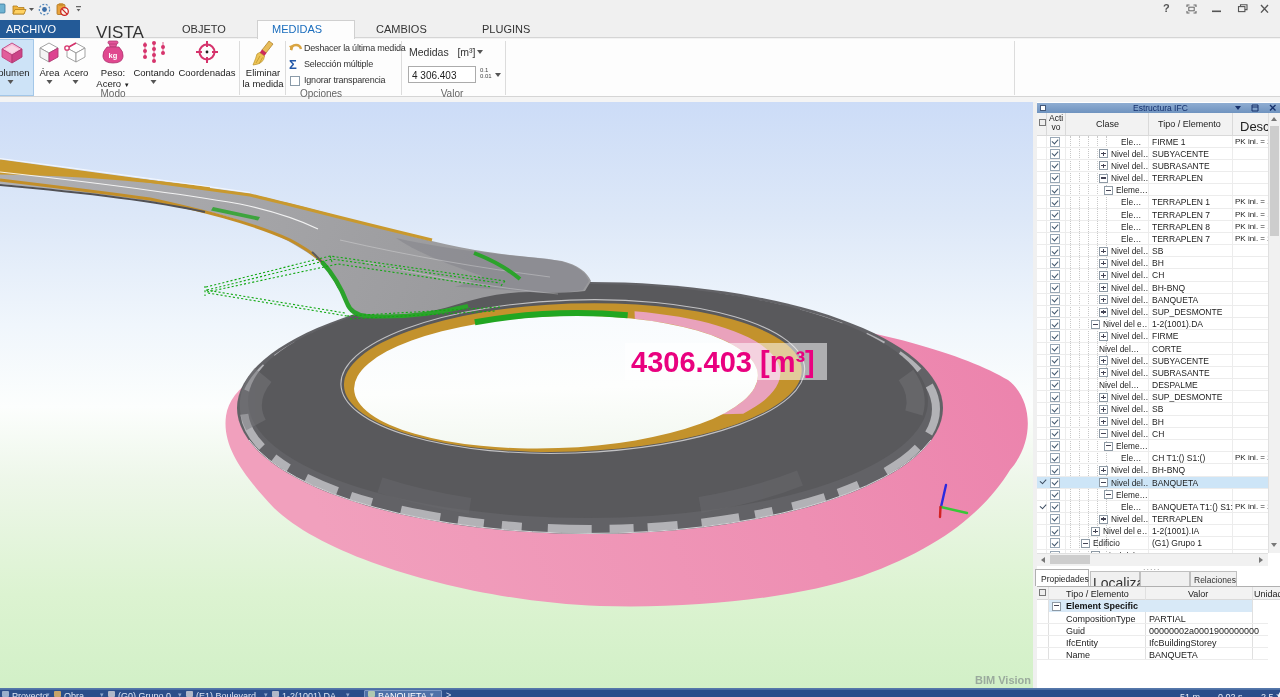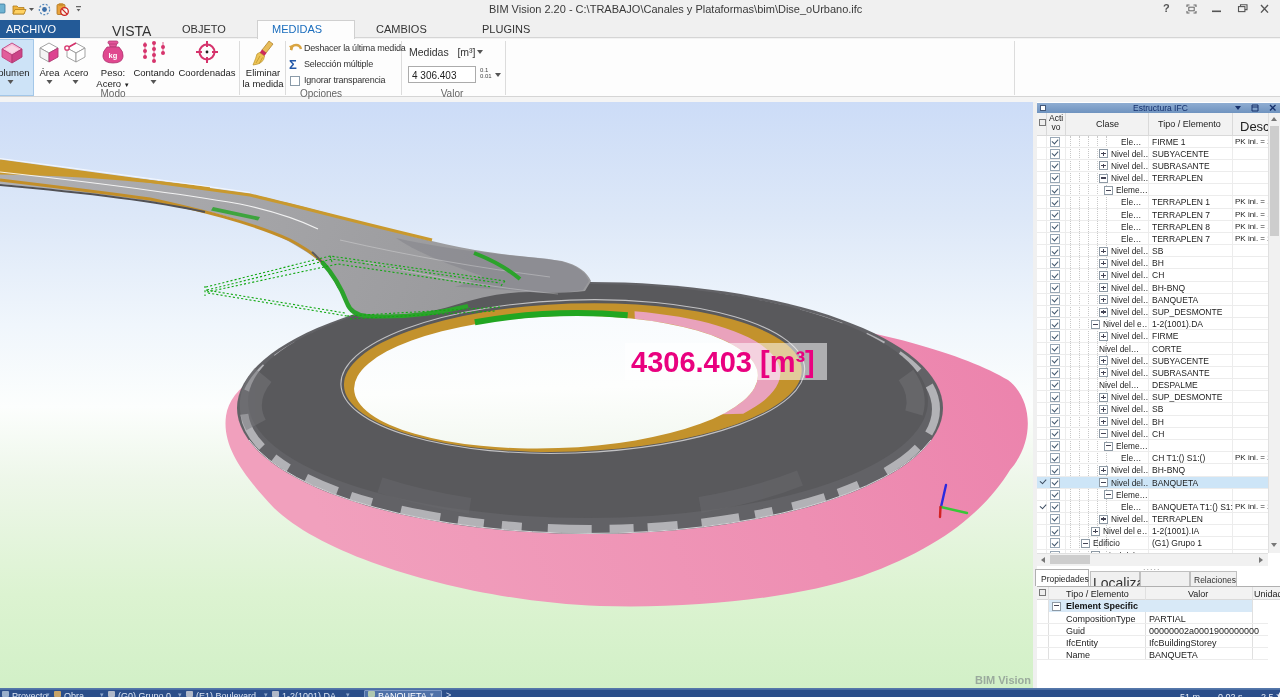--- a/index.html
+++ b/index.html
@@ -16,21 +16,20 @@
 .pm::before{content:"";position:absolute;left:1.4px;top:2.9px;width:4.2px;height:1.1px;background:#445}
 .pm.p::after{content:"";position:absolute;left:2.95px;top:1.4px;width:1.1px;height:4.2px;background:#445}
 .tr{position:absolute;left:1037px;width:231px;height:12.18px;border-bottom:1px solid #ececec;font-size:9px;color:#1c1c1c}
 .cl{position:absolute;top:0;height:12px;overflow:hidden;line-height:12px;white-space:nowrap;font-size:8.3px}
 .tp{position:absolute;left:114px;width:82px;top:0;height:12px;overflow:hidden;line-height:12px;font-size:8.5px;padding-left:1px;white-space:nowrap}
 .dc{position:absolute;left:198px;width:34px;top:0;height:12px;overflow:hidden;line-height:12px;font-size:8px;white-space:nowrap}
 </style></head><body>
 <div id="app">
 
 <div class="ab" style="left:0;top:0;width:1280px;height:18px;background:#f0f0f0"></div>
-<div class="tx" style="left:489px;top:3px;font-size:11px;color:#3a3a3a">BIM Vision 2.20 - C:\TRABAJO\Canales y Plataformas\bim\Dise_oUrbano.ifc</div>
 
 <svg class="ab" style="left:0;top:2px" width="90" height="14" viewBox="0 0 90 14">
  <rect x="-3" y="2" width="8" height="9" rx="1" fill="#6fb3d2" stroke="#3a7a9c" stroke-width="0.8"></rect>
  <path d="M13 4 L17 4 L18.5 5.5 L24 5.5 L24 12 L13 12 Z" fill="#f0b43c" stroke="#b07c1a" stroke-width="0.8"></path>
  <path d="M13 12 L15 7.5 L26 7.5 L24 12 Z" fill="#ffd262" stroke="#b07c1a" stroke-width="0.8"></path>
  <path d="M29 6 l5 0 l-2.5 3 z" fill="#555"></path>
  <circle cx="44.5" cy="7.5" r="5.2" fill="none" stroke="#5588bb" stroke-width="1.2" stroke-dasharray="2 1.6"></circle>
  <circle cx="44.5" cy="7.5" r="2.4" fill="#3a6ea8"></circle>
  <rect x="57" y="2.5" width="8" height="10" rx="1" fill="#e8a23c" stroke="#a8701a" stroke-width="0.8"></rect>
  <rect x="58.5" y="1.2" width="5" height="2.6" rx="1" fill="#c88a2a"></rect>
@@ -45,21 +44,21 @@
  <rect x="2.8" y="3.2" width="5.4" height="3.6" fill="none" stroke="#666" stroke-width="1"></rect>
  <rect x="26" y="6.5" width="9" height="1.6" fill="#555"></rect>
  <rect x="52.5" y="2.6" width="6.4" height="5" fill="none" stroke="#555" stroke-width="1.1"></rect>
  <path d="M54.5 2.6 L54.5 0.8 L61 0.8 L61 5.6 L58.9 5.6" stroke="#555" stroke-width="1.1" fill="none"></path>
  <path d="M75 1 L82 8.6 M82 1 L75 8.6" stroke="#555" stroke-width="1.4"></path>
 </svg>
 
 <div class="ab" style="left:0;top:18px;width:1280px;height:20px;background:#f0f0f0;border-bottom:1px solid #d5d5d5"></div>
 <div class="ab" style="left:0;top:20px;width:80px;height:18px;background:#235a97"></div>
 <div class="tx" style="left:6px;top:23px;font-size:11px;color:#fff">ARCHIVO</div>
-<div class="tx" style="left:112px;top:23px;font-size:14px;color:#333">VISTA</div>
+<div class="tx" style="left:96px;top:23px;font-size:17px;color:#333">VISTA</div>
 <div class="tx" style="left:182px;top:23px;font-size:11px;color:#333">OBJETO</div>
 <div class="ab" style="left:257px;top:20px;width:98px;height:19px;background:#fdfdfd;border:1px solid #d0d0d0;border-bottom:none"></div>
 <div class="tx" style="left:272px;top:23px;font-size:11px;color:#1a6dbd">MEDIDAS</div>
 <div class="tx" style="left:376px;top:23px;font-size:11px;color:#333">CAMBIOS</div>
 <div class="tx" style="left:482px;top:23px;font-size:11px;color:#333">PLUGINS</div>
 
 <div class="ab" style="left:0;top:39px;width:1280px;height:58px;background:#fdfdfd;border-bottom:1px solid #d5d5d5"></div>
 <div class="ab" style="left:0;top:97px;width:1280px;height:5px;background:#f4f4f4"></div>
 <div class="ab" style="left:239px;top:41px;width:1px;height:54px;background:#dcdcdc"></div>
 <div class="ab" style="left:285px;top:41px;width:1px;height:54px;background:#dcdcdc"></div>

